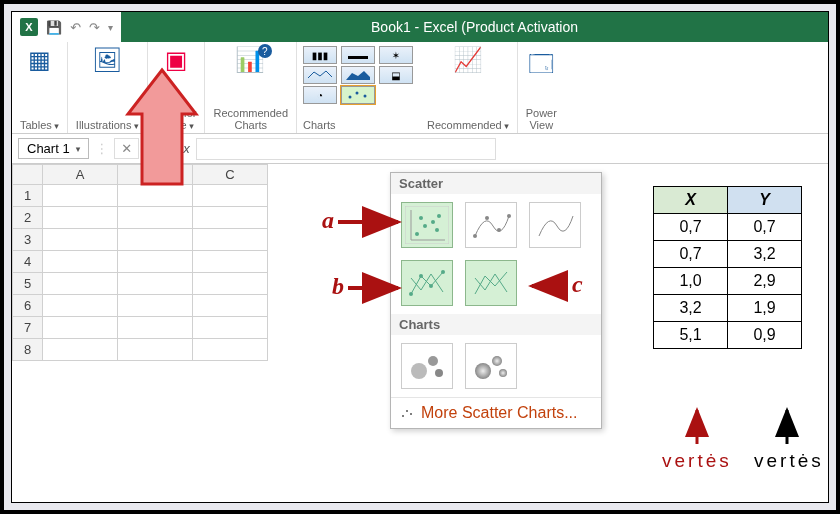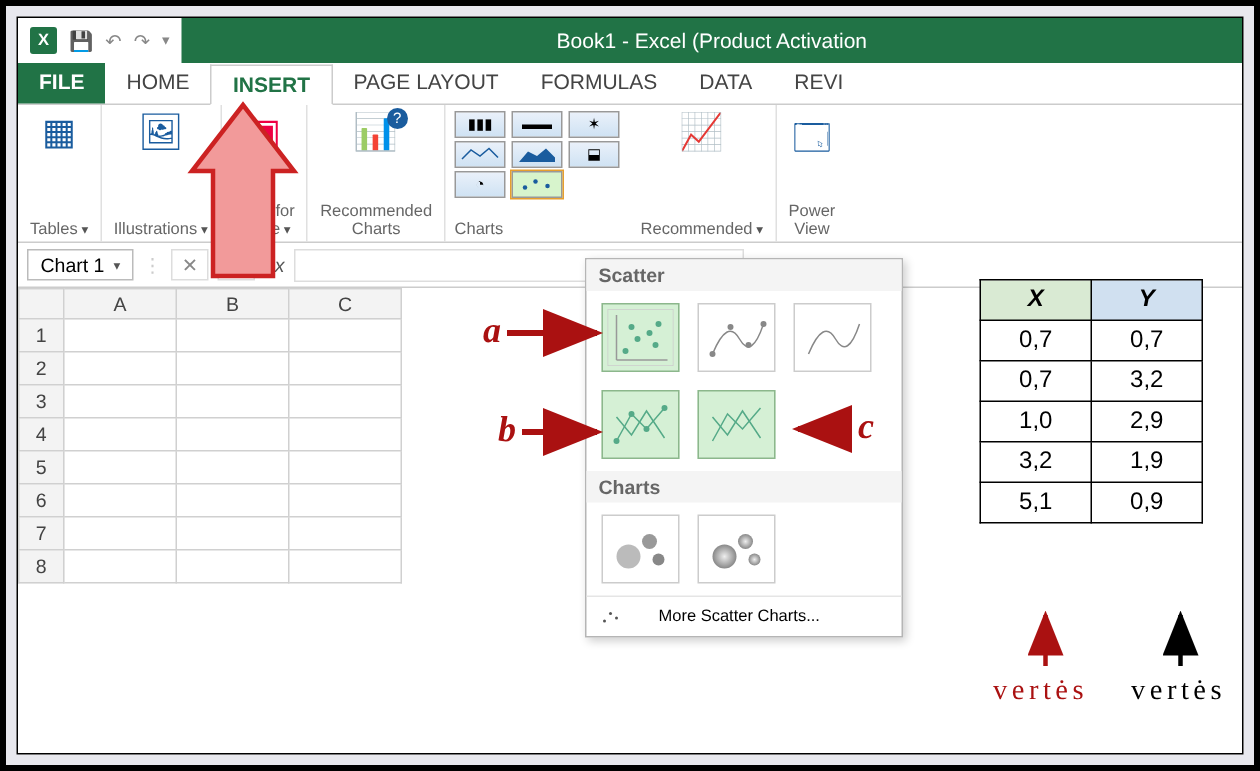--- a/index.html
+++ b/index.html
@@ -43,63 +43,54 @@
   .sheet .rowh { width:30px; height:22px; text-align:center;}
   .sheet td.cell { width:75px; height:22px;}
 
   
   .dropdown { position:absolute; left:378px; top:160px; width:212px; background:#fff; border:1px solid #b5b5b5; box-shadow:2px 2px 6px rgba(0,0,0,.2); }
   .dropdown .hdr { font-size:13px; font-weight:600; color:#666; background:#f4f4f4; padding:3px 8px;}
   .dropdown .grid { display:flex; flex-wrap:wrap; gap:12px; padding:8px 10px;}
   .thumb { width:52px; height:46px; border:1px solid #ccc; display:flex; align-items:center; justify-content:center; background:#fff;}
   .thumb.sel { background:#d5f0d5; border-color:#8cb78c;}
   .thumb svg { display:block;}
-  .dropdown .more { font-size:11px; padding:6px 8px; border-top:1px solid #e5e5e5; display:flex; align-items:center; gap:24px; color:#000000;}
+  .dropdown .more { font-size:16px; padding:6px 8px; border-top:1px solid #e5e5e5; display:flex; align-items:center; gap:6px; color:#c2410c;}
 
   
   svg.overlay { position:absolute; inset:0; width:100%; height:100%; pointer-events:none;}
 
   .letter { font-family: "Times New Roman", serif; font-style: italic; font-weight: bold; font-size: 24px; fill: #a11;}
 
   .datatable { position:absolute; right:26px; top:174px; border-collapse:collapse; }
   .datatable th, .datatable td { border:1px solid #000; padding:4px 0; width:74px; text-align:center; font-size:16px;}
   .datatable th { font-style:italic; font-weight:bold;}
   .datatable th.xh { background:#d9ead3;}
   .datatable th.yh { background:#d0e0f0;}
 
-  .vl { position:absolute; font-size:19px; letter-spacing:3px; font-family:Liberation Serif, serif;}
+  .vl { position:absolute; font-size:19px; letter-spacing:3px; font-family:Liberation Sans, sans-serif;}
   .vx { left:650px; top:438px; color:#a11;}
   .vy { left:742px; top:438px; color:#000;}
 </style>
 </head>
 <body>
 
 <div class="frame">
  <div class="frameInner">
 
   <div class="titlebar">
     <div class="icons">
       <span class="xicon">X</span>
       <span style="color:#2a5ca3">💾</span>
       <span style="color:#888">↶</span>
       <span style="color:#888">↷</span>
       <span style="color:#888;font-size:10px">▾</span>
     </div>
     <div class="title">Book1 - Excel (Product Activation</div>
   </div>
 
-  <div class="tabs">
-    <div class="tab file">FILE</div>
-    <div class="tab">HOME</div>
-    <div class="tab active">INSERT</div>
-    <div class="tab">PAGE LAYOUT</div>
-    <div class="tab">FORMULAS</div>
-    <div class="tab">DATA</div>
-    <div class="tab">REVI</div>
-  </div>
 
   <div class="ribbon">
     <div class="group">
       <span class="gicon">▦</span>
       <div class="gl"><span>Tables</span><span class="dd"> ▾</span></div>
     </div>
     <div class="group">
       <span class="gicon">🖼</span>
       <div class="gl"><span>Illustrations</span><span class="dd"> ▾</span></div>
     </div>

